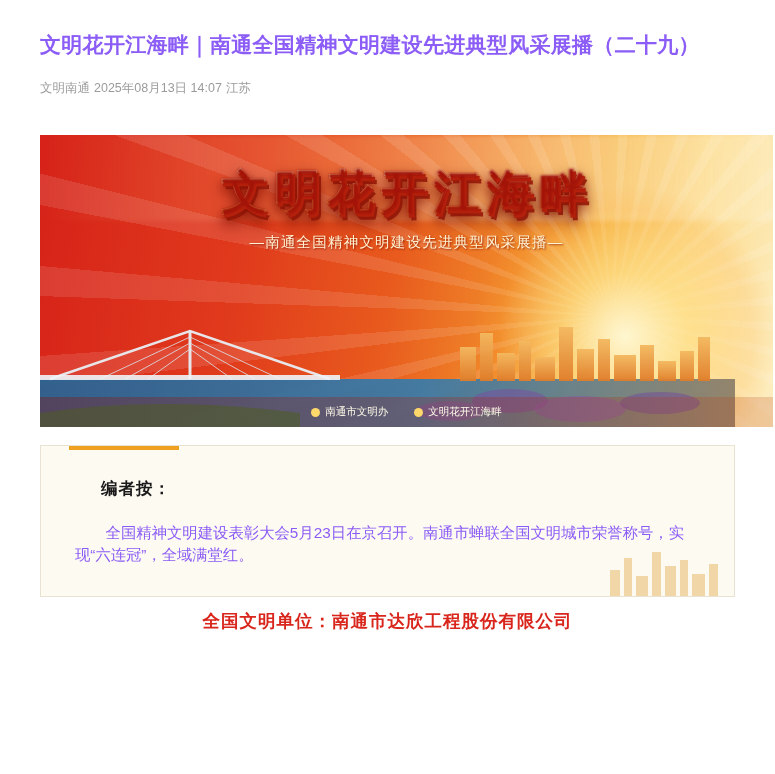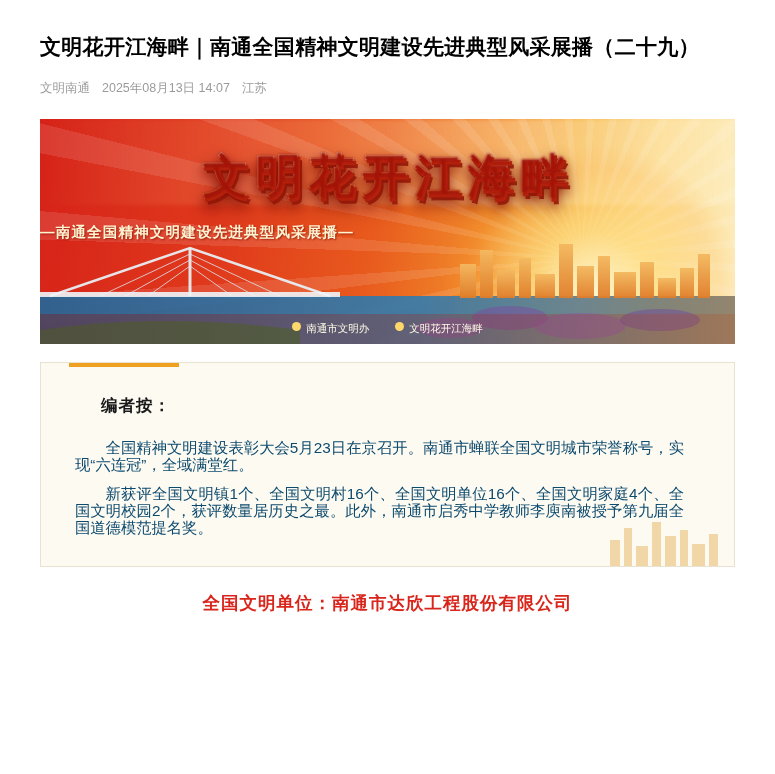--- a/index.html
+++ b/index.html
@@ -18,42 +18,44 @@
     width: 775px;
     height: 774px;
     position: relative;
     box-sizing: border-box;
     padding: 0 40px;
   }
   .article-title {
     font-size: 21px;
     font-weight: bold;
     line-height: 34px;
-    color: #000000;
+    color: #8b5cf6;
     padding-top: 16px;
     letter-spacing: 0.3px;
+    font-family: Liberation Mono, monospace;
   }
   .meta-row {
     margin-top: 16px;
     font-size: 12.5px;
     color: #9b9b9b;
     display: flex;
     align-items: center;
-    gap: 12px;
+    gap: 4px;
   }
   .meta-row span { white-space: nowrap; }
 
   
   .hero {
-    margin-top: 22px;
+    margin-top: 38px;
     width: 695px;
-    height: 225px;
+    height: 292px;
     position: relative;
     overflow: hidden;
     background: linear-gradient(100deg,#d62219 0%, #e03a1c 28%, #e85a1d 48%, #f0882a 63%, #f6b64a 74%, #fcd98a 85%, #fdeec2 100%);
+    padding-left: 38px;
   }
   .hero .rays {
     position: absolute;
     inset: 0;
     background:
       repeating-conic-gradient(from 200deg at 78% 62%,
         rgba(255,255,255,0.13) 0deg 3deg,
         rgba(255,255,255,0) 3deg 9deg);
     opacity: .85;
   }
@@ -86,46 +88,46 @@
     color: #fff6cf;
     text-shadow: 0 0 2px #a31408, 2px 3px 0 #b5210c, 0 5px 10px rgba(120,10,0,.55);
     background: linear-gradient(180deg,#fffbe8 0%, #ffeaa4 42%, #f6c45c 70%, #e8a238 100%);
     -webkit-background-clip: text;
     background-clip: text;
     color: transparent;
     filter: drop-shadow(2px 3px 0 rgba(150,24,8,.9)) drop-shadow(0 6px 8px rgba(110,10,0,.45));
   }
   .hero-sub {
     position: absolute;
-    top: 104px;
+    top: 98px;
     left: 0; right: 0;
-    text-align: left;
+    text-align: center;
     font-size: 14.5px;
-    font-weight: bold;
+    font-weight: normal;
     letter-spacing: 1.2px;
     color: #fff4d2;
     text-shadow: 1px 1px 2px rgba(140,20,0,.8);
   }
   .hero .cityline {
     position: absolute;
     left: 0; right: 0; bottom: 0; height: 110px;
   }
   .hero .footbar {
     position: absolute;
     left: 0; right: 0; bottom: 0;
     height: 30px;
     display: flex;
     align-items: center;
     justify-content: center;
     gap: 26px;
     font-size: 10.5px;
     color: #fffbe8;
     background: linear-gradient(90deg, rgba(140,16,8,.35), rgba(170,30,10,.28) 55%, rgba(190,70,20,.22));
   }
-  .hero .footbar .org { display: flex; gap: 5px; }
+  .hero .footbar .org { display: flex; align-items: center; gap: 5px; }
   .dot-badge {
     width: 9px; height: 9px; border-radius: 50%;
     background: #ffd86b;
     display: inline-block;
   }
 
   
   .note-wrap {
     margin-top: 18px;
     width: 695px;
@@ -146,38 +148,38 @@
   }
   .note-title {
     font-size: 16.5px;
     font-weight: bold;
     color: #1a1a1a;
     margin: 4px 0 22px 26px;
     letter-spacing: 1px;
   }
   .note-p {
     font-size: 15.3px;
-    line-height: 17px;
-    color: #0c4a6e;
+    line-height: 22px;
+    color: #8b5cf6;
     text-indent: 2em;
     margin: 12px 16px 0 0;
     text-align: justify;
   }
   .note-skyline {
     position: absolute;
     right: 10px;
     bottom: 0;
     width: 120px;
     height: 60px;
     opacity: .5;
   }
 
   
   .red-heading {
-    margin-top: 24px;
+    margin-top: 12px;
     text-align: center;
     font-size: 17.5px;
     font-weight: bold;
     color: #d9261c;
     letter-spacing: 1px;
   }
 </style>
 </head>
 <body>
 
@@ -262,21 +264,20 @@
         <i class="dot-badge"></i>
         <span>文明花开江海畔</span>
       </span>
     </div>
   </div>
 
   <div class="note-wrap">
     <div class="note-accent"></div>
     <div class="note-title">编者按：</div>
     <p class="note-p">全国精神文明建设表彰大会5月23日在京召开。南通市蝉联全国文明城市荣誉称号，实现“六连冠”，全域满堂红。</p>
-    <p class="note-p">新获评全国文明镇1个、全国文明村16个、全国文明单位16个、全国文明家庭4个、全国文明校园2个，获评数量居历史之最。此外，南通市启秀中学教师李庾南被授予第九届全国道德模范提名奖。</p>
     <svg class="note-skyline" viewBox="0 0 120 60">
       <g fill="#e2a33c" opacity="0.8">
         <rect x="6" y="34" width="10" height="26"></rect>
         <rect x="20" y="22" width="8" height="38"></rect>
         <rect x="32" y="40" width="12" height="20"></rect>
         <rect x="48" y="16" width="9" height="44"></rect>
         <rect x="61" y="30" width="11" height="30"></rect>
         <rect x="76" y="24" width="8" height="36"></rect>
         <rect x="88" y="38" width="13" height="22"></rect>
         <rect x="105" y="28" width="9" height="32"></rect>

